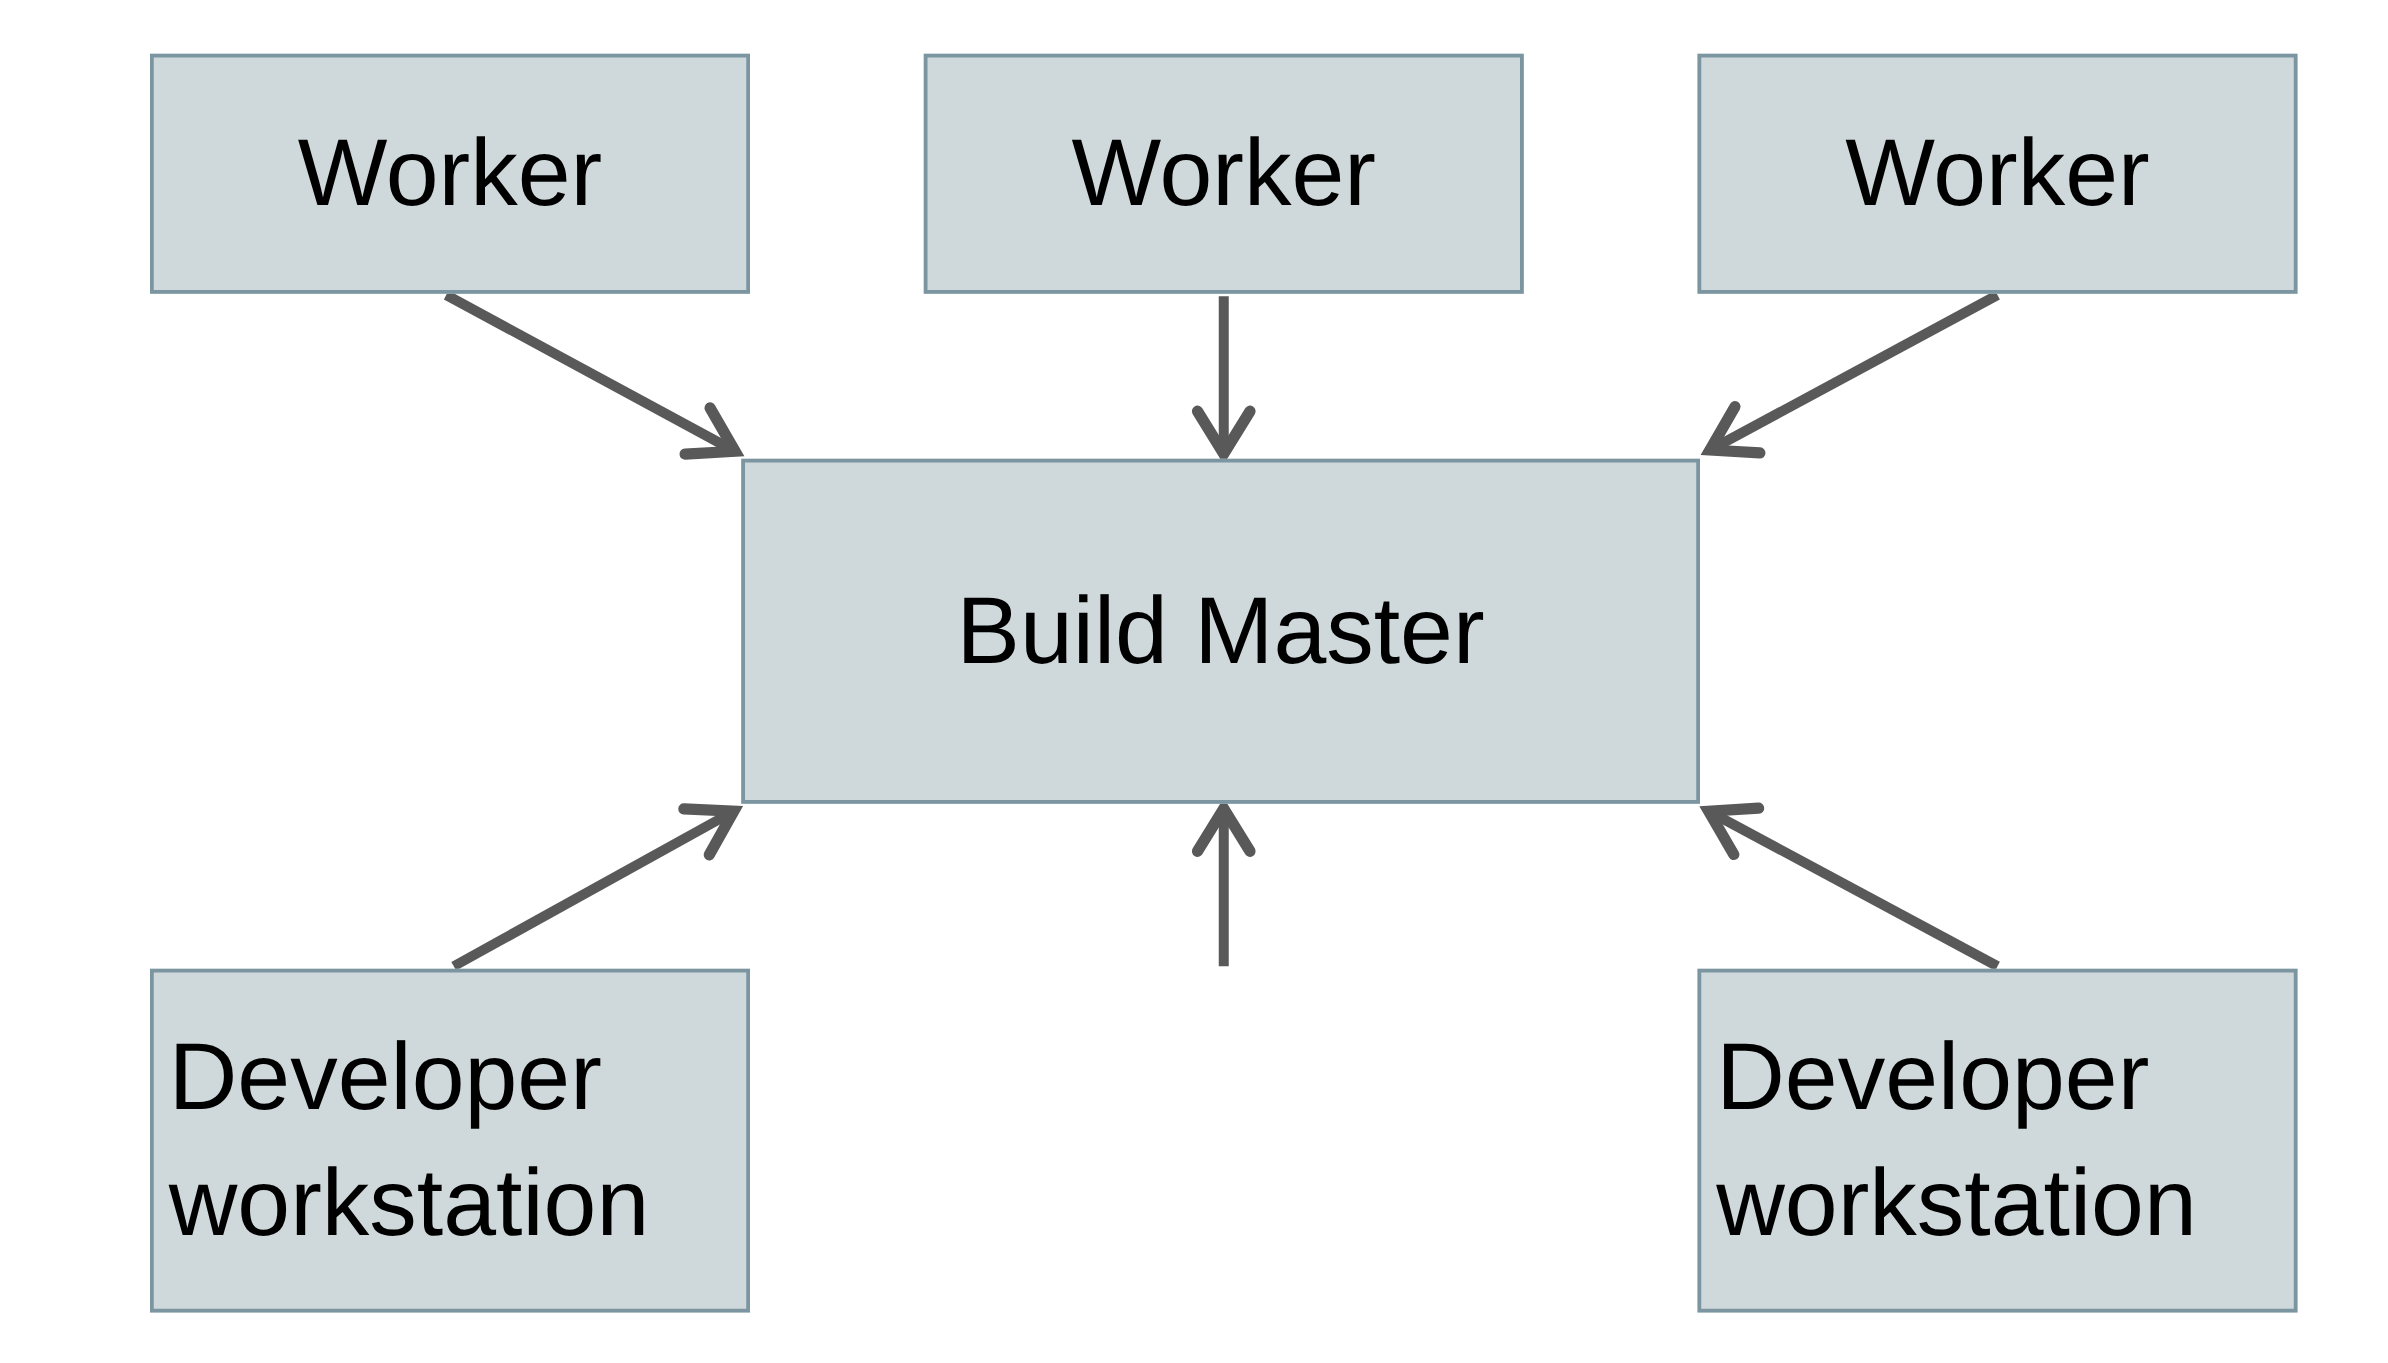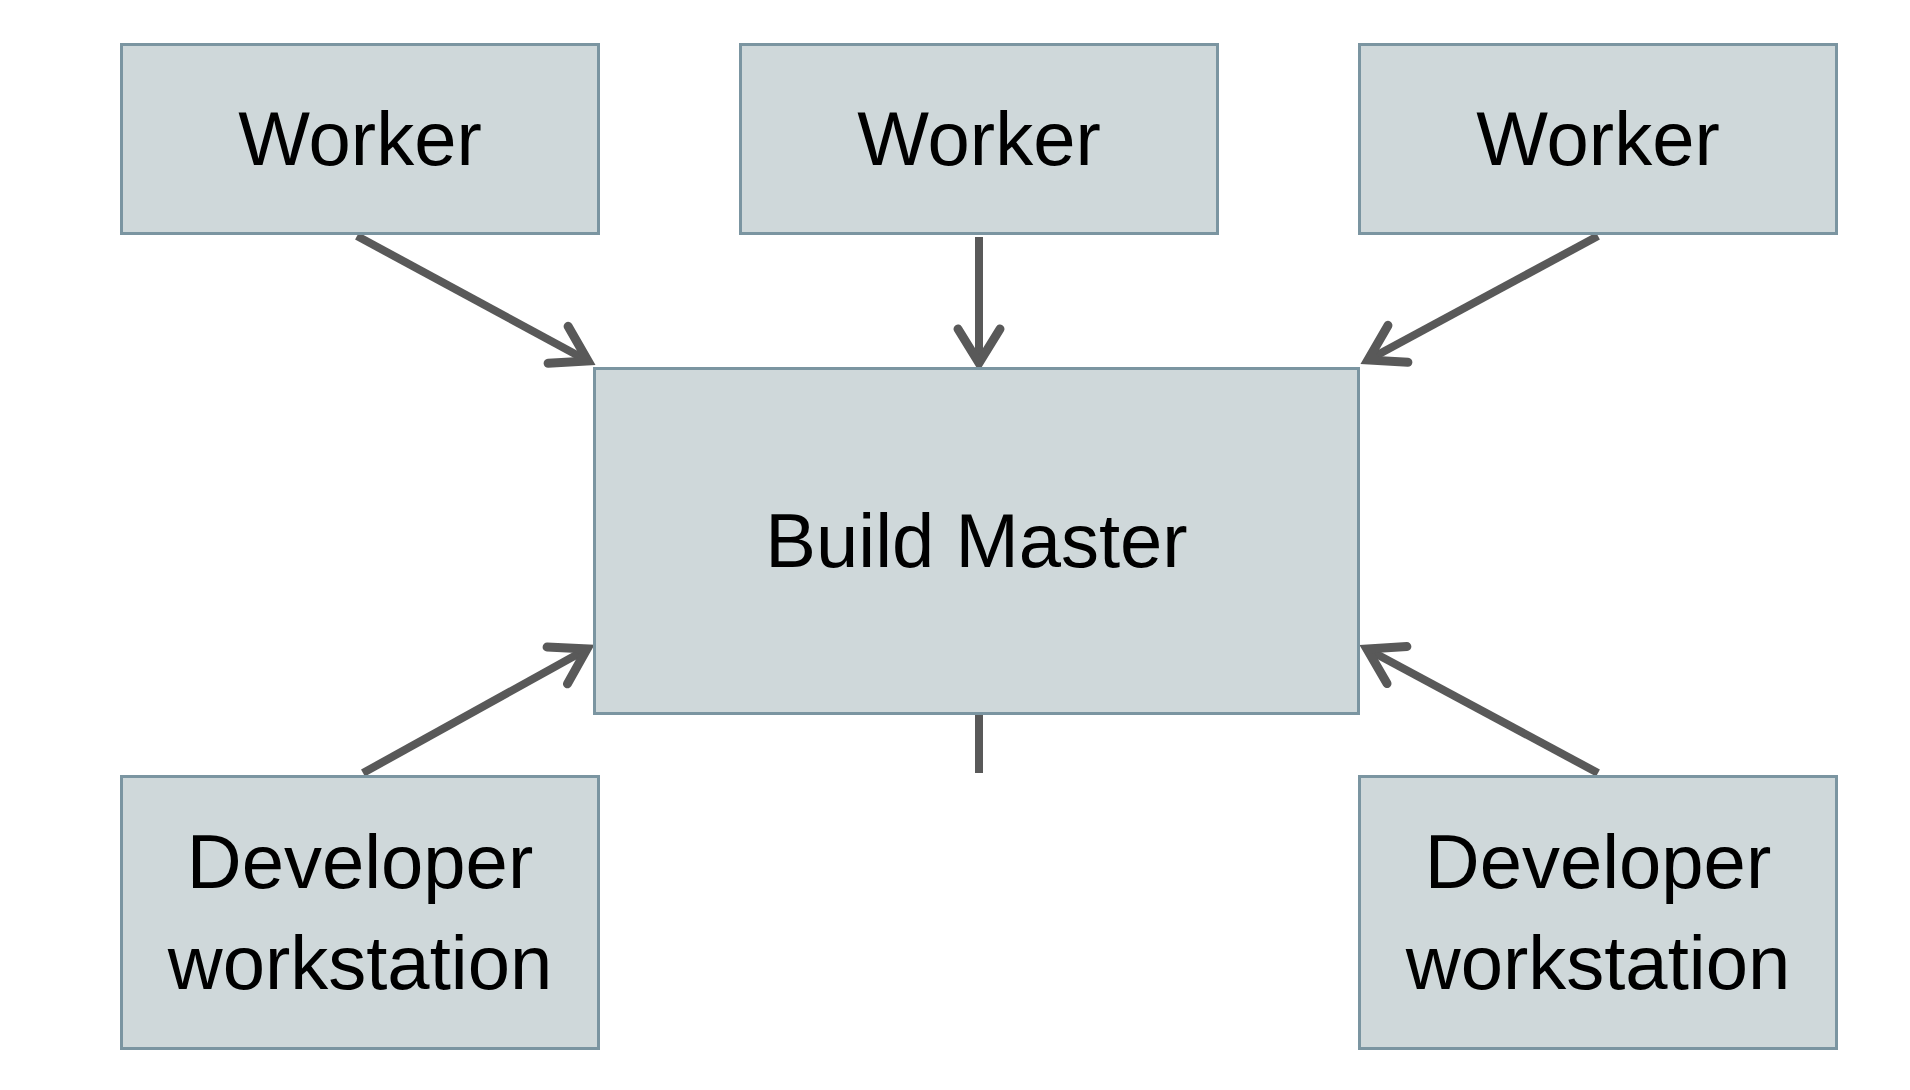--- a/index.html
+++ b/index.html
@@ -21,34 +21,34 @@
     stroke-width: 8;
   }
   .node {
     position: absolute;
     box-sizing: border-box;
     background: #cfd8da;
     border: 3px solid #7b95a1;
     display: flex;
     align-items: center;
     justify-content: center;
-    text-align: center;
+    text-align: left;
     color: #000000;
     font-size: 76px;
     line-height: 1.32;
     padding: 0 12px;
   }
   .node-worker-1, .node-worker-2, .node-worker-3 {
     top: 43px; height: 192px; width: 480px;
   }
   .node-worker-1 { left: 120px; }
   .node-worker-2 { left: 739px; }
   .node-worker-3 { left: 1358px; }
   .node-build-master {
-    left: 593px; top: 367px; width: 767px; height: 348px;
+    left: 593px; top: 367px; width: 767px; height: 276px;
   }
   .node-dev-1, .node-ci-server, .node-dev-2 {
     top: 775px; height: 275px; width: 480px;
   }
   .node-dev-1 { left: 120px; }
   .node-ci-server { left: 739px; }
   .node-dev-2 { left: 1358px; }
 </style>
 </head>
 <body>

